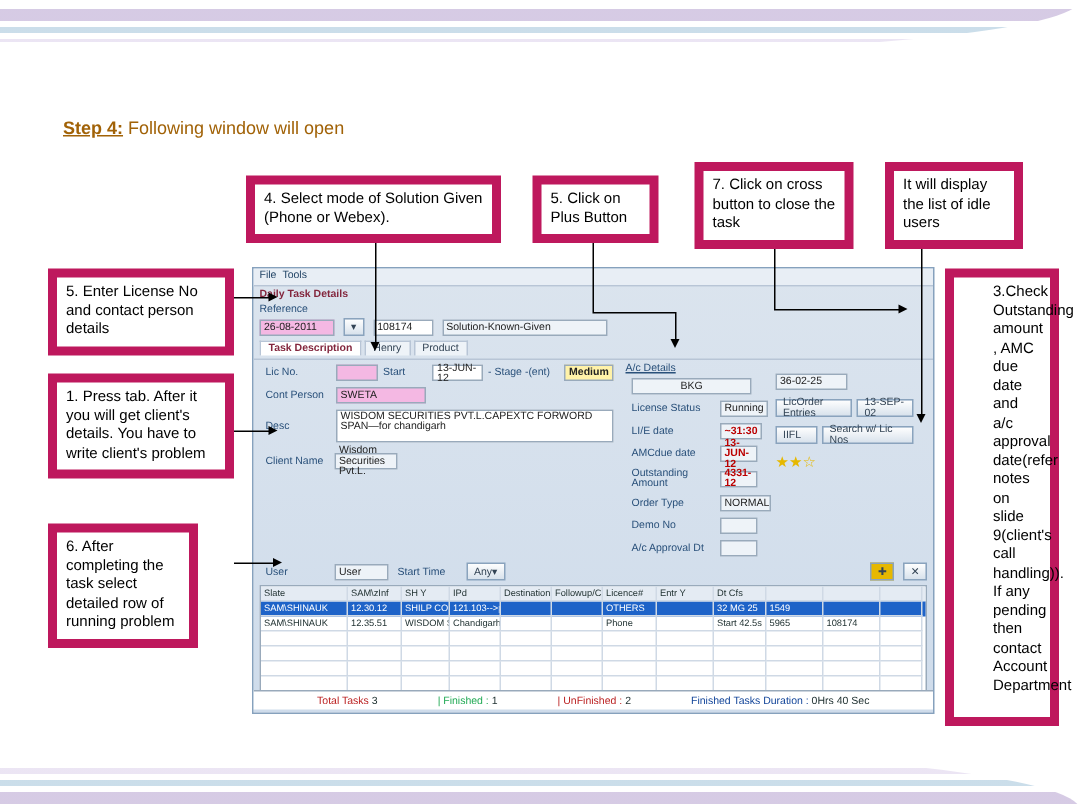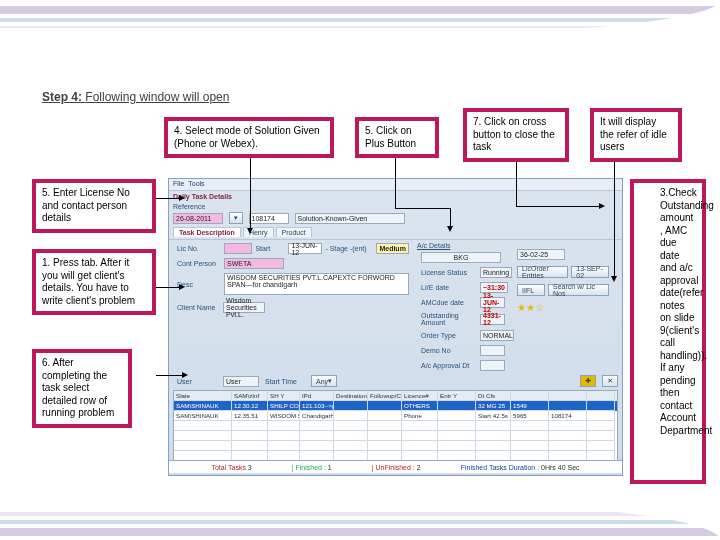--- a/index.html
+++ b/index.html
@@ -40,30 +40,29 @@
       #fff 20px 24px,
       #c7b5df 24px 28px,
       #fff 28px);
     border-radius: 0 50% 0 0 / 0 40px 0 0;
     opacity: 0.35;
     pointer-events: none;
   }
 
   .heading {
     position: absolute;
-    top: 90px; left: 42px;
+    top: 78px; left: 42px;
     font-size: 12px;
-    color: #404040;
-    text-decoration: underline;
+    color: #a16207;
   }
   .heading .label { font-weight: bold; text-decoration: underline; }
 
   .callout {
     position: absolute;
-    border: 4px solid #be185d;
+    border: 6px solid #be185d;
     background: #fff;
     padding: 4px 6px;
     font-size: 10px;
     line-height: 1.25;
     color: #000;
     z-index: 50;
   }
   .callout.r { text-align: left; }
 
   .screenshot {
@@ -172,21 +171,21 @@
 <div class="bottom-stripe"></div>
 
 <div class="heading">
   <span class="label">Step 4:</span>
   <span>Following window will open</span>
 </div>
 
 <div class="callout" style="top:117px; left:164px; width:170px;"><span>4. Select  mode of Solution Given (Phone or Webex).</span></div>
 <div class="callout" style="top:117px; left:355px; width:84px;"><span>5. Click on Plus Button</span></div>
 <div class="callout" style="top:108px; left:463px; width:106px;"><span>7. Click on cross button to close the task</span></div>
-<div class="callout" style="top:108px; left:590px; width:92px;"><span>It will display the refer of idle users</span></div>
+<div class="callout" style="top:108px; left:590px; width:92px;"><span>It will display the list of idle users</span></div>
 
 <div class="callout" style="top:179px; left:32px; width:124px;"><span>5. Enter License No and contact person details</span></div>
 <div class="callout" style="top:249px; left:32px; width:124px;"><span>1. Press tab. After it you will get client's details. You have to write client's problem</span></div>
 <div class="callout" style="top:349px; left:32px; width:100px;"><span>6. After completing the task select detailed row of running problem</span></div>
 
 <div class="callout r" style="top:179px; left:630px; width:76px; height:305px;padding-left:26px;"><span>3.Check Outstanding amount  , AMC due date and a/c approval date(refer notes on slide 9(client's call handling)). If  any pending then contact Account Department</span></div>
 
 <div class="arrow v" style="top:150px; left:250px; height:80px;"></div>
 <div class="arrow-head" style="top:228px; left:247px; border-width:6px 3px 0 3px; border-color:#000 transparent transparent transparent;"></div>
 

